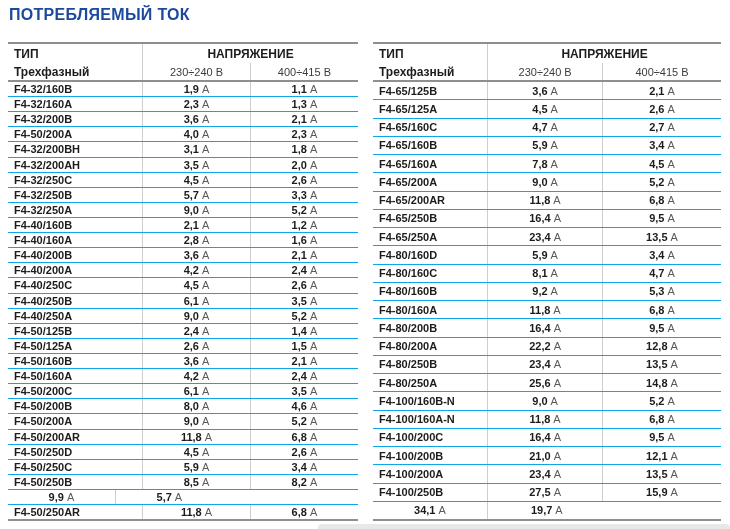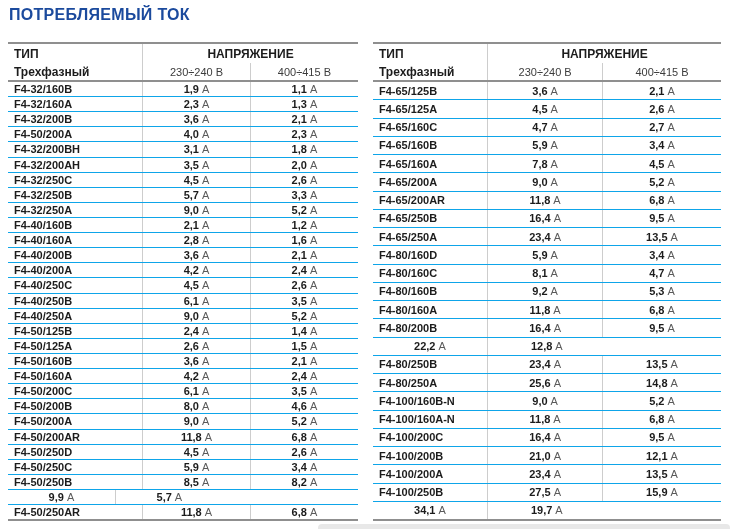--- a/index.html
+++ b/index.html
@@ -561,20 +561,21 @@
           <div class="cell c-val c-v1">
             <span class="num">16,4</span>
             <span class="unit">А</span>
           </div>
           <div class="cell c-val c-v2">
             <span class="num">9,5</span>
             <span class="unit">А</span>
           </div>
         </div>
         <div class="trow">
+          <div class="cell c-type">F4-80/200A</div>
           <div class="cell c-val c-v1">
             <span class="num">22,2</span>
             <span class="unit">А</span>
           </div>
           <div class="cell c-val c-v2">
             <span class="num">12,8</span>
             <span class="unit">А</span>
           </div>
         </div>
         <div class="trow">

